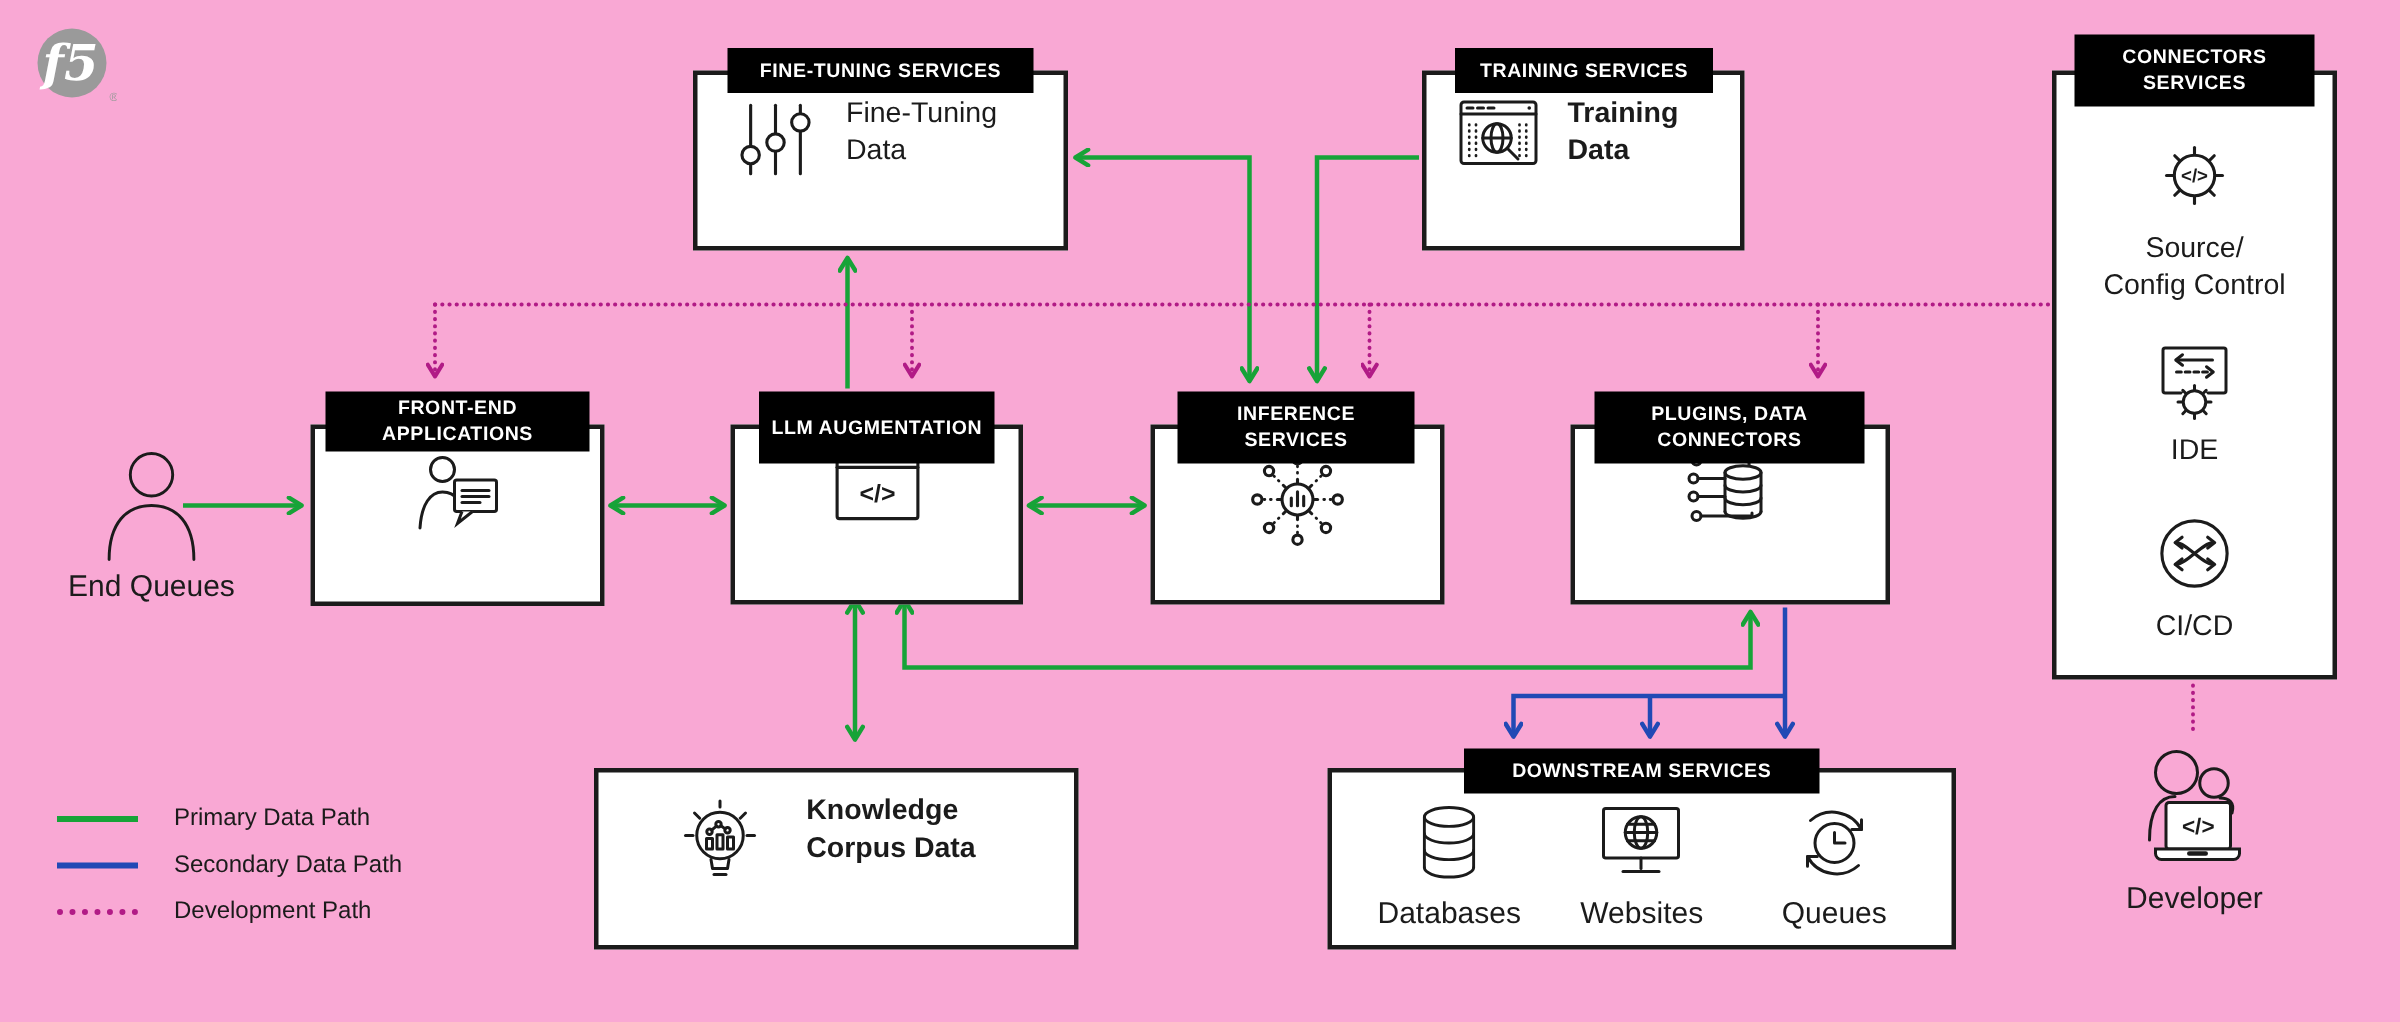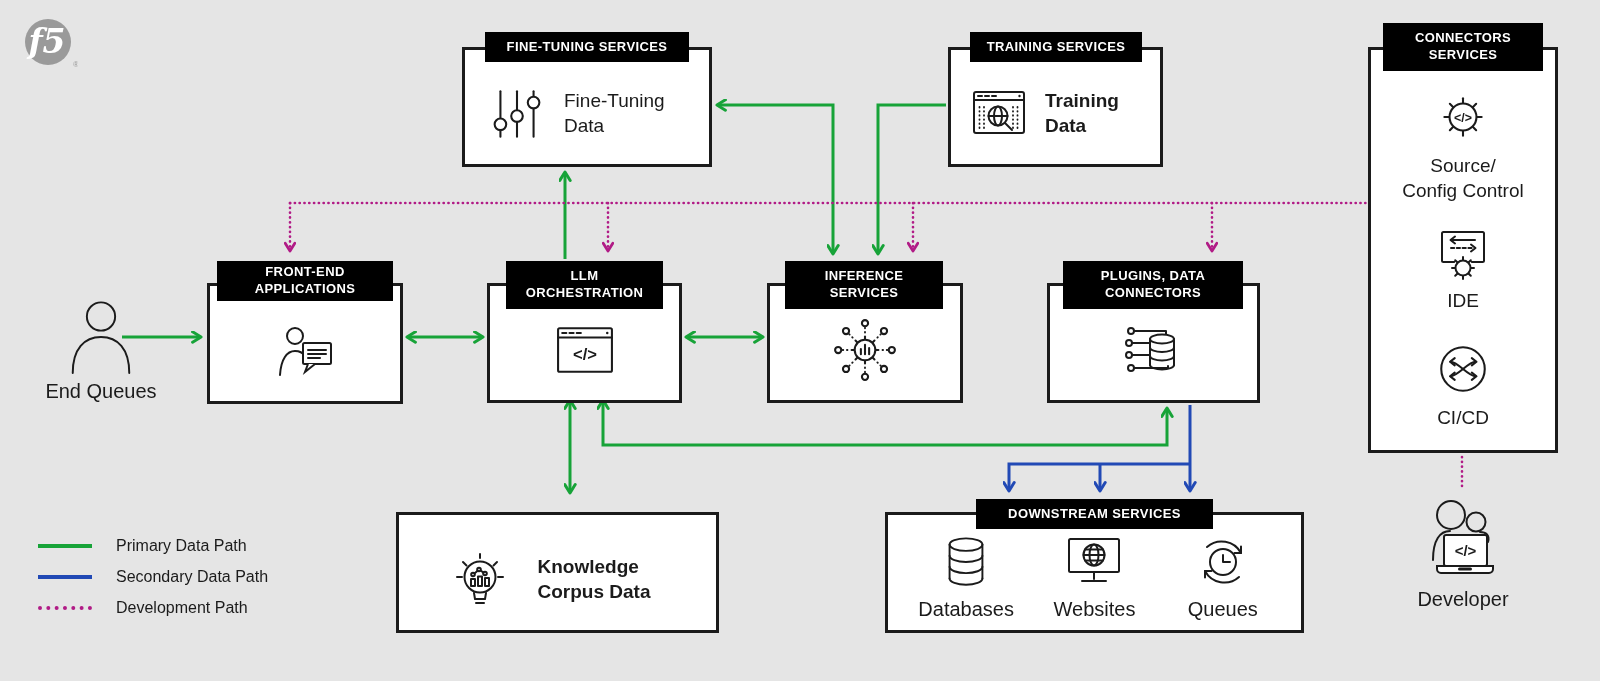--- a/index.html
+++ b/index.html
@@ -7,35 +7,35 @@
     --secondary-path:#2149B5;
     --development-path:#B11B86;
     --node-border:#1B1B1B;
     --header-bg:#000000;
     --header-text:#FFFFFF;
     --logo-gray:#9A9A9A;
     --ink:#1B1B1B;
   }
   html,body{margin:0;padding:0;background:#fff;}
   .canvas{
-    position:relative;width:1600px;height:681px;background:#e5e5e5;
+    position:relative;width:1600px;height:681px;background:#f9a8d4;
     font-family:"Liberation Sans",sans-serif;color:var(--ink);overflow:hidden;
   }
   .node{
     position:absolute;background:#fff;border:3px solid var(--node-border);
     box-sizing:border-box;z-index:2;
   }
   .node-header{
     position:absolute;background:var(--header-bg);color:var(--header-text);
     display:flex;align-items:center;justify-content:center;text-align:center;
     font-weight:700;font-size:13px;line-height:1.3;letter-spacing:.4px;
     padding:0 8px;box-sizing:border-box;z-index:4;
   }
   .node-content{
-    position:absolute;inset:0;display:flex;align-items:center;justify-content:center;
+    position:absolute;inset:0;display:flex;align-items:flex-start;justify-content:center;
     gap:18px;padding-top:14px;
   }
   .item-label{font-size:19px;line-height:1.3;color:var(--ink);}
   .icon svg{display:block;}
   .icon .st{stroke:var(--ink);fill:none;stroke-width:2;stroke-linecap:round;stroke-linejoin:round;}
   .icon .stf{stroke:var(--ink);fill:#fff;stroke-width:2;}
   .icon .fill{fill:var(--ink);stroke:none;}
   .icon .dots{stroke:var(--ink);fill:none;stroke-width:1.8;stroke-linecap:round;stroke-dasharray:.5 3.6;}
   .icon text{fill:var(--ink);font-family:"Liberation Sans",sans-serif;font-weight:700;}
 
@@ -290,21 +290,21 @@
           <line class="st" x1="2" y1="11" x2="54" y2="11"></line>
           <line class="st" x1="6" y1="6.5" x2="10" y2="6.5"></line>
           <line class="st" x1="13" y1="6.5" x2="17" y2="6.5"></line>
           <line class="st" x1="20" y1="6.5" x2="24" y2="6.5"></line>
           <circle class="fill" cx="49.5" cy="6.5" r="1.2"></circle>
           <text x="28" y="33" font-size="16" text-anchor="middle">&lt;/&gt;</text>
         </svg>
       </span>
     </div>
   </div>
-  <div class="node-header" id="hdr-llm">LLM ORCHESTRATION</div>
+  <div class="node-header" id="hdr-llm">LLM AUGMENTATION</div>
 
   <div class="node" id="box-inference">
     <div class="node-content">
       <span class="icon">
         <svg width="66" height="66" viewBox="0 0 64 64">
           <g class="dots">
             <line x1="49" y1="32" x2="55" y2="32"></line>
               <line x1="44" y1="44" x2="48.3" y2="48.3"></line>
             <line x1="32" y1="49" x2="32" y2="55"></line>
               <line x1="20" y1="44" x2="15.7" y2="48.3"></line>

